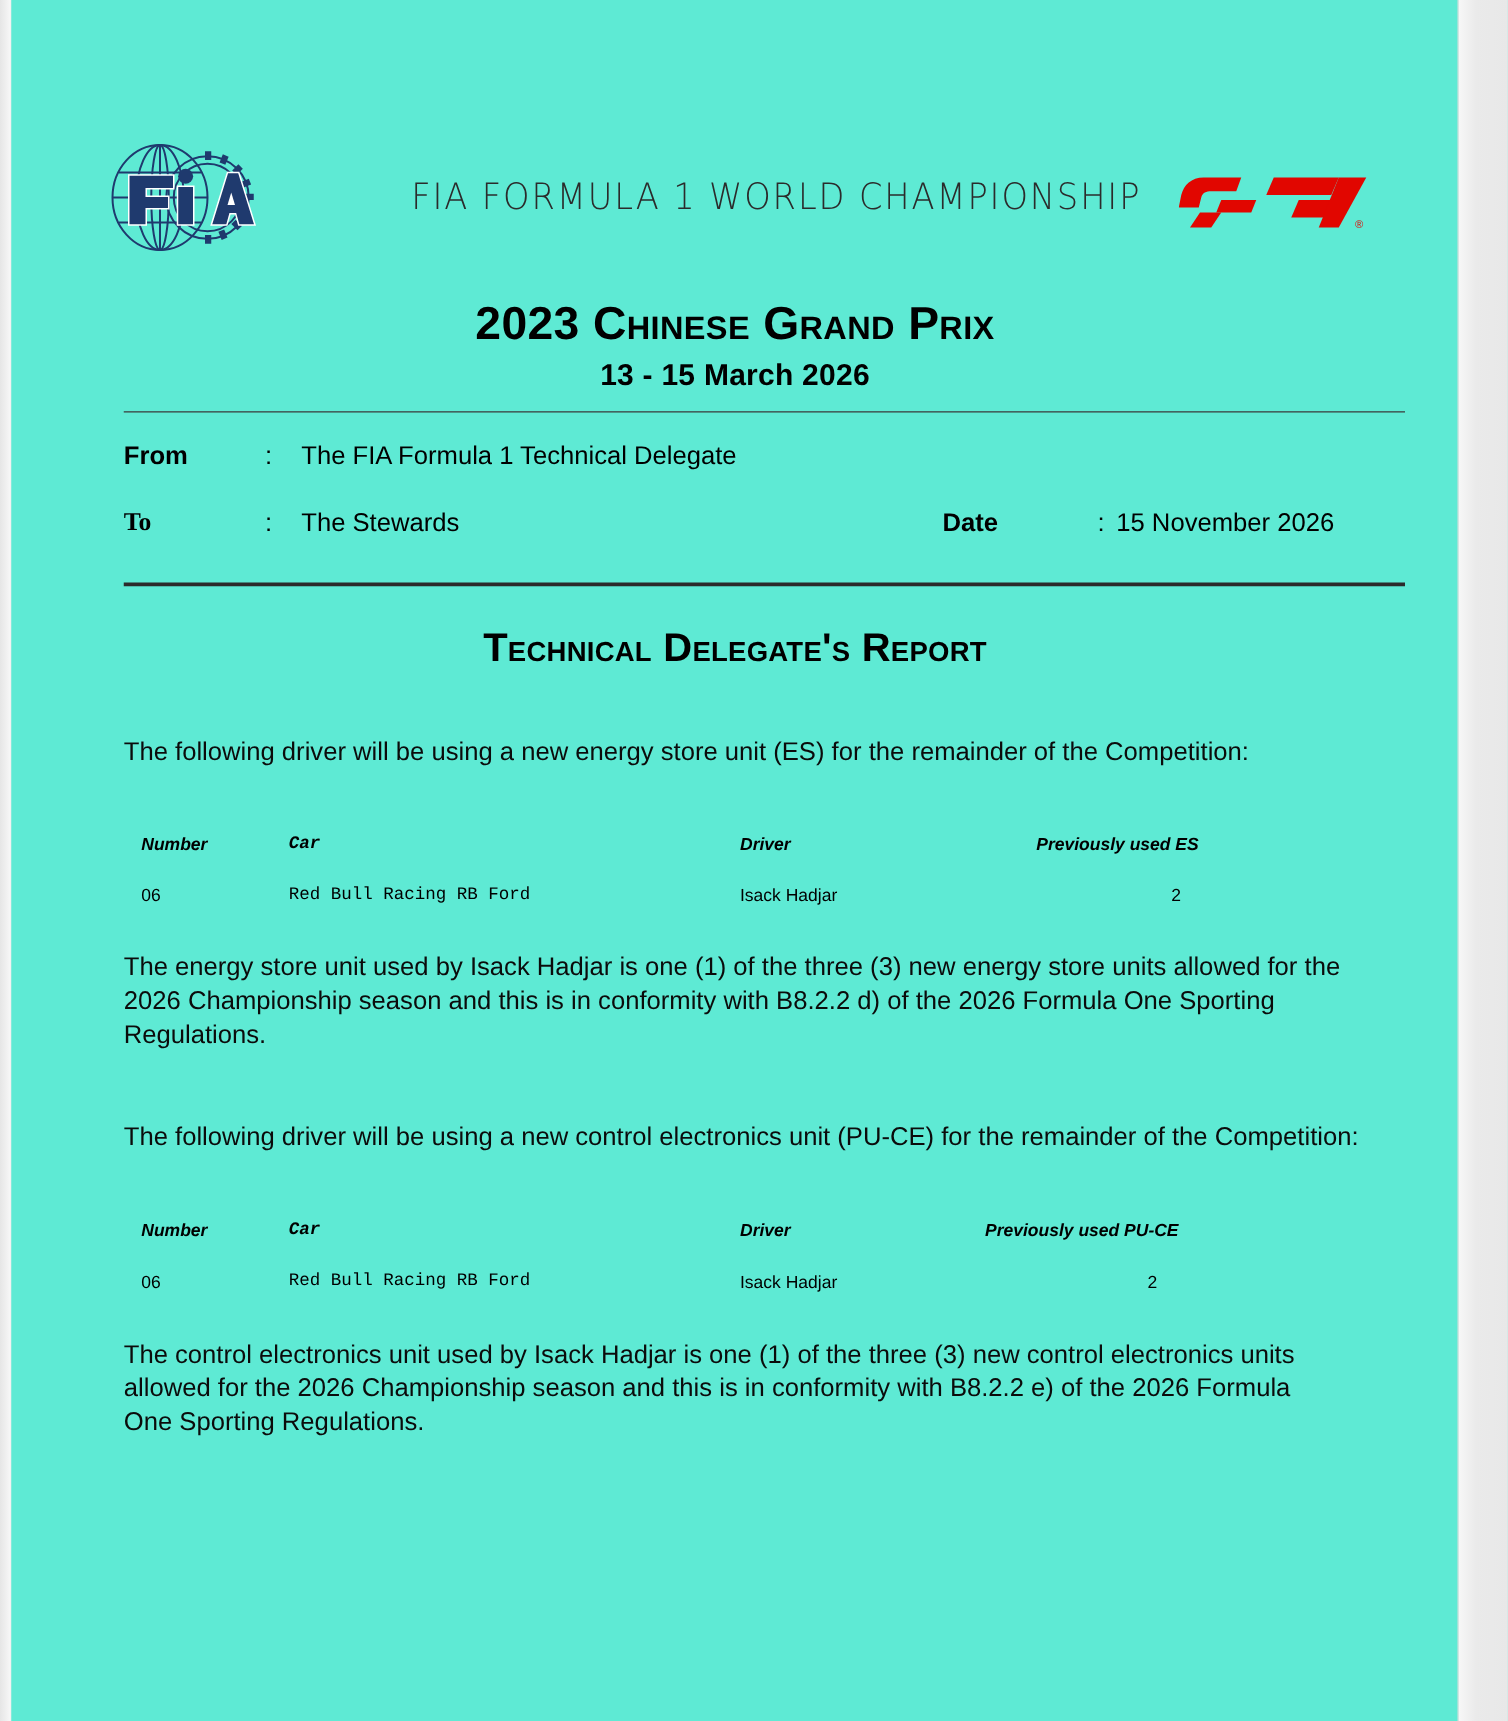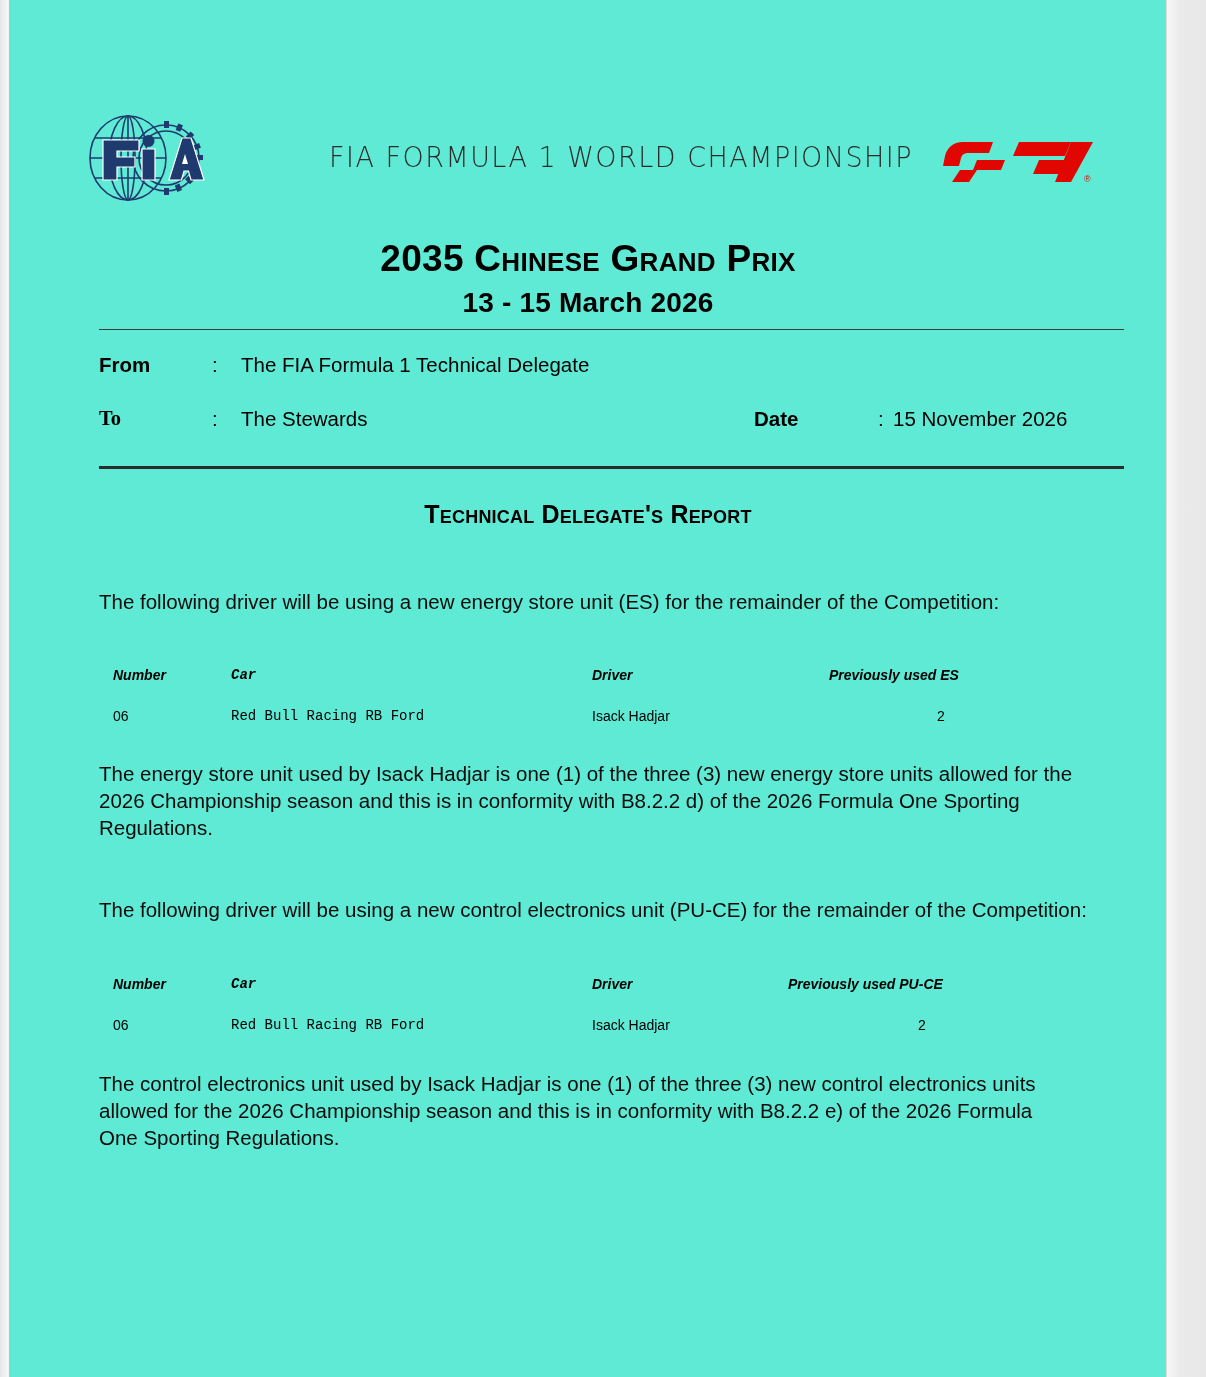--- a/index.html
+++ b/index.html
@@ -107,21 +107,21 @@
     font-weight: bold;
     font-variant: small-caps;
     letter-spacing: 0.3px;
     white-space: nowrap;
   }
   .event-dates {
     position: absolute;
     left: 0; top: 287px;
     width: 1158px;
     text-align: center;
-    font-size: 28px;
+    font-size: 24px;
     font-weight: bold;
     letter-spacing: 0.2px;
   }
 
   
   .rule-thin {
     position: absolute;
     left: 90px; top: 329px;
     width: 1025px; height: 0;
     border-top: 1.5px solid #3a3a3a;
@@ -153,21 +153,21 @@
   .date-label { left: 745px; font-weight: bold; }
   .date-colon { left: 869px; }
   .date-value { left: 884px; }
 
   
   .report-heading {
     position: absolute;
     left: 0; top: 500px;
     width: 1158px;
     text-align: center;
-    font-size: 25px;
+    font-size: 32px;
     font-weight: bold;
     font-variant: small-caps;
     letter-spacing: 0.2px;
   }
 
   
   .para {
     position: absolute;
     left: 90px;
     width: 1022px;
@@ -272,21 +272,21 @@
               <path d="M17 34 L34 34 L26 46 L9 46 Z"></path>
               <path d="M76 6 L128 6 L122 20 L70 20 Z"></path>
               <path d="M96 24 L124 24 L118 38 L90 38 Z"></path>
               <path d="M128 6 L150 6 L128 46 L112 46 Z"></path>
             </g>
           </svg>
         </div>
         <div class="f1-reg">®</div>
       </div>
 
-      <div class="event-title">2035 Chinese Grand Prix</div>
+      <div class="event-title">2023 Chinese Grand Prix</div>
       <div class="event-dates">13 - 15 March 2026</div>
 
       <div class="rule-thin"></div>
 
       <div class="meta-row row-from">
         <span class="meta-label from-label">From</span>
         <span class="meta-colon from-colon">:</span>
         <span class="meta-value from-value">The FIA Formula 1 Technical Delegate</span>
       </div>
 

